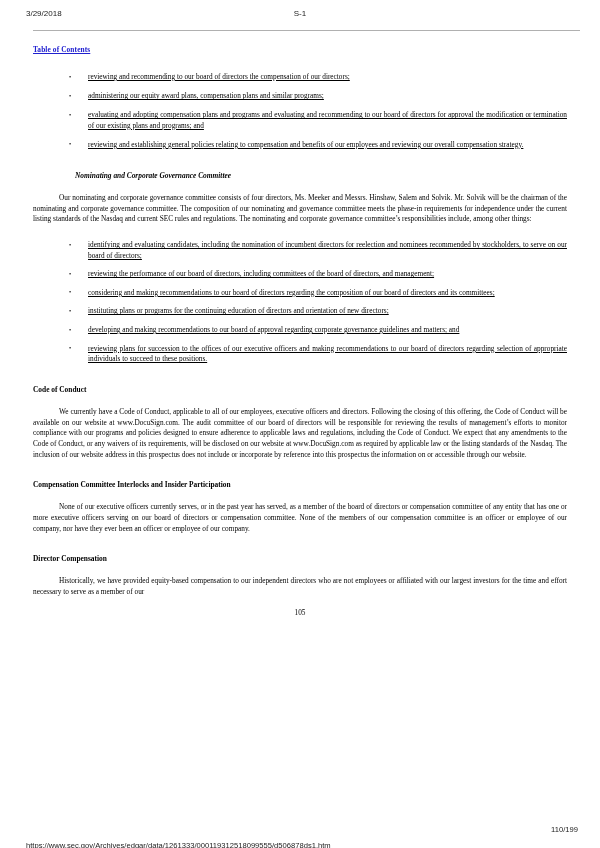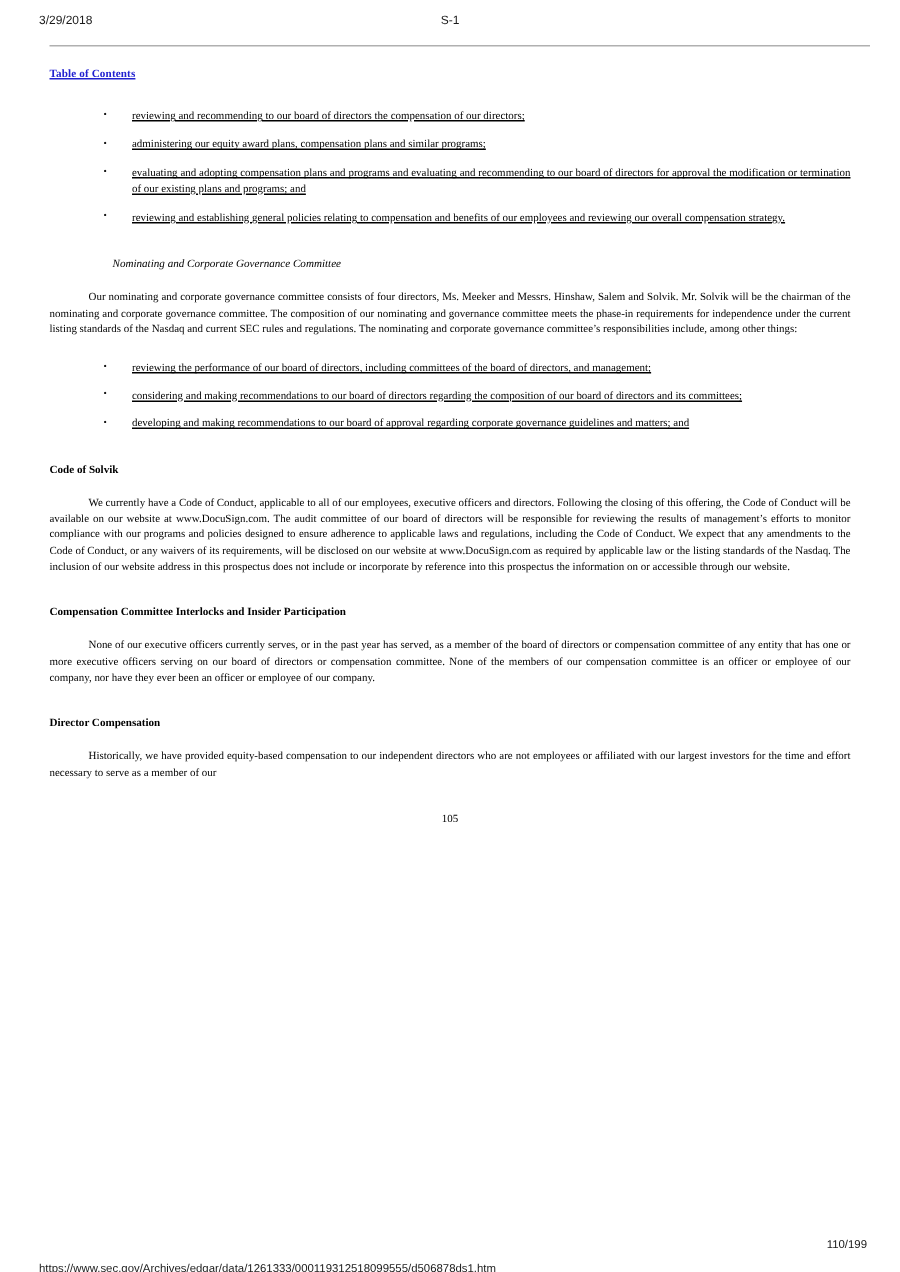--- a/index.html
+++ b/index.html
@@ -96,21 +96,21 @@
     line-height: 10.6px;
   }
 
   ul.doc-list.tight > li { margin-bottom: 8px; }
 
   
   h4.sec-head-italic {
     margin: 0 0 4px 0;
     padding-left: 42px;
     font-size: 7.4px;
-    font-weight: normal;
+    font-weight: bold;
     font-style: italic;
     line-height: 11px;
   }
   h4.sec-head {
     margin: 0 0 4px 0;
     padding-left: 0;
     font-size: 7.4px;
     font-weight: bold;
     font-style: normal;
     line-height: 11px;
@@ -121,21 +121,21 @@
     font-size: 7.3px;
     line-height: 10.7px;
     text-align: justify;
     text-justify: inter-word;
     text-indent: 26px;
   }
   .block-gap-md { height: 11px; }
   .block-gap-sm { height: 7px; }
 
   .page-number {
-    margin-top: 19px;
+    margin-top: 9px;
     text-align: center;
     font-size: 7.3px;
     line-height: 11px;
   }
 
   
   .print-footer {
     position: absolute;
     top: 825px;
     left: 0;
@@ -183,29 +183,32 @@
 
   <div class="block-gap-md"></div>
 
   
   <h4 class="sec-head-italic">Nominating and Corporate Governance Committee</h4>
   <p class="body-para">Our nominating and corporate governance committee consists of four directors, Ms. Meeker and Messrs. Hinshaw, Salem and Solvik. Mr. Solvik will be the chairman of the nominating and corporate governance committee. The composition of our nominating and governance committee meets the phase-in requirements for independence under the current listing standards of the Nasdaq and current SEC rules and regulations. The nominating and corporate governance committee’s responsibilities include, among other things:</p>
 
   <div class="block-gap-sm"></div>
 
   <ul class="doc-list tight">
+    <li>identifying and evaluating candidates, including the nomination of incumbent directors for reelection and nominees recommended by stockholders, to serve on our board of directors;</li>
     <li>reviewing the performance of our board of directors, including committees of the board of directors, and management;</li>
     <li>considering and making recommendations to our board of directors regarding the composition of our board of directors and its committees;</li>
+    <li>instituting plans or programs for the continuing education of directors and orientation of new directors;</li>
     <li>developing and making recommendations to our board of approval regarding corporate governance guidelines and matters; and</li>
+    <li>reviewing plans for succession to the offices of our executive officers and making recommendations to our board of directors regarding selection of appropriate individuals to succeed to these positions.</li>
   </ul>
 
   <div class="block-gap-md"></div>
 
   
-  <h4 class="sec-head">Code of Solvik</h4>
+  <h4 class="sec-head">Code of Conduct</h4>
   <p class="body-para">We currently have a Code of Conduct, applicable to all of our employees, executive officers and directors. Following the closing of this offering, the Code of Conduct will be available on our website at www.DocuSign.com. The audit committee of our board of directors will be responsible for reviewing the results of management’s efforts to monitor compliance with our programs and policies designed to ensure adherence to applicable laws and regulations, including the Code of Conduct. We expect that any amendments to the Code of Conduct, or any waivers of its requirements, will be disclosed on our website at www.DocuSign.com as required by applicable law or the listing standards of the Nasdaq. The inclusion of our website address in this prospectus does not include or incorporate by reference into this prospectus the information on or accessible through our website.</p>
 
   <div class="block-gap-md"></div>
 
   
   <h4 class="sec-head">Compensation Committee Interlocks and Insider Participation</h4>
   <p class="body-para">None of our executive officers currently serves, or in the past year has served, as a member of the board of directors or compensation committee of any entity that has one or more executive officers serving on our board of directors or compensation committee. None of the members of our compensation committee is an officer or employee of our company, nor have they ever been an officer or employee of our company.</p>
 
   <div class="block-gap-md"></div>
 

